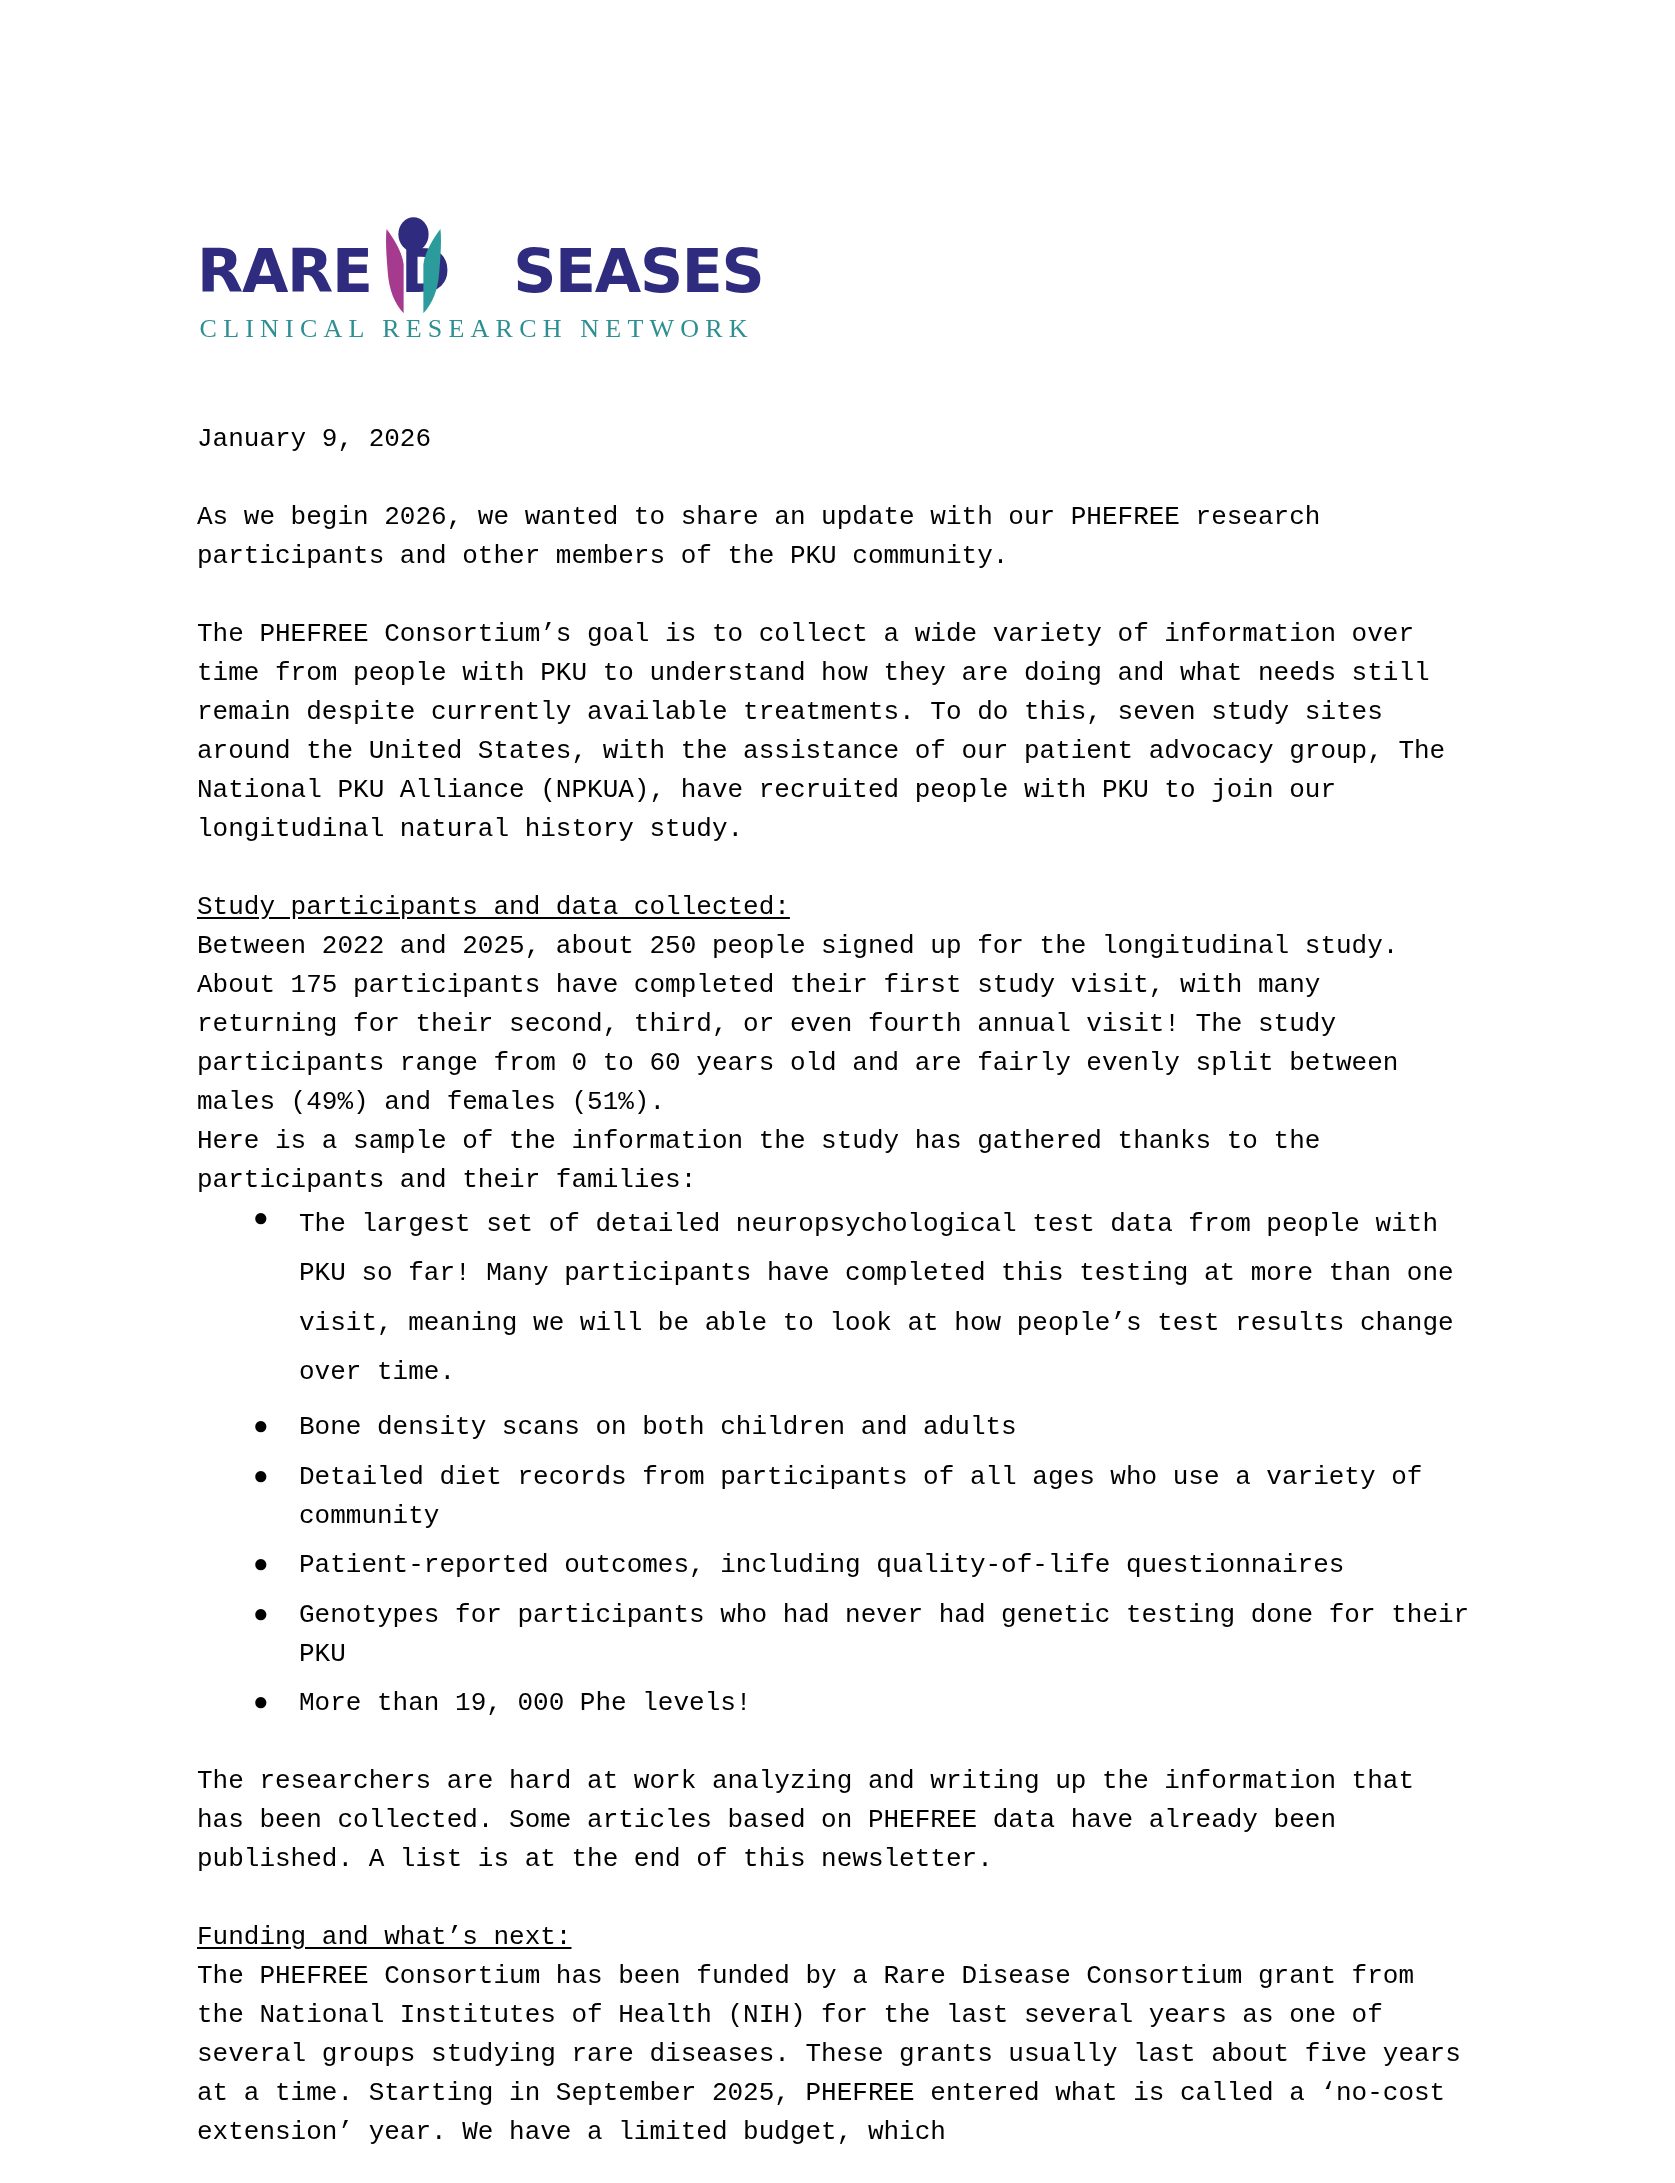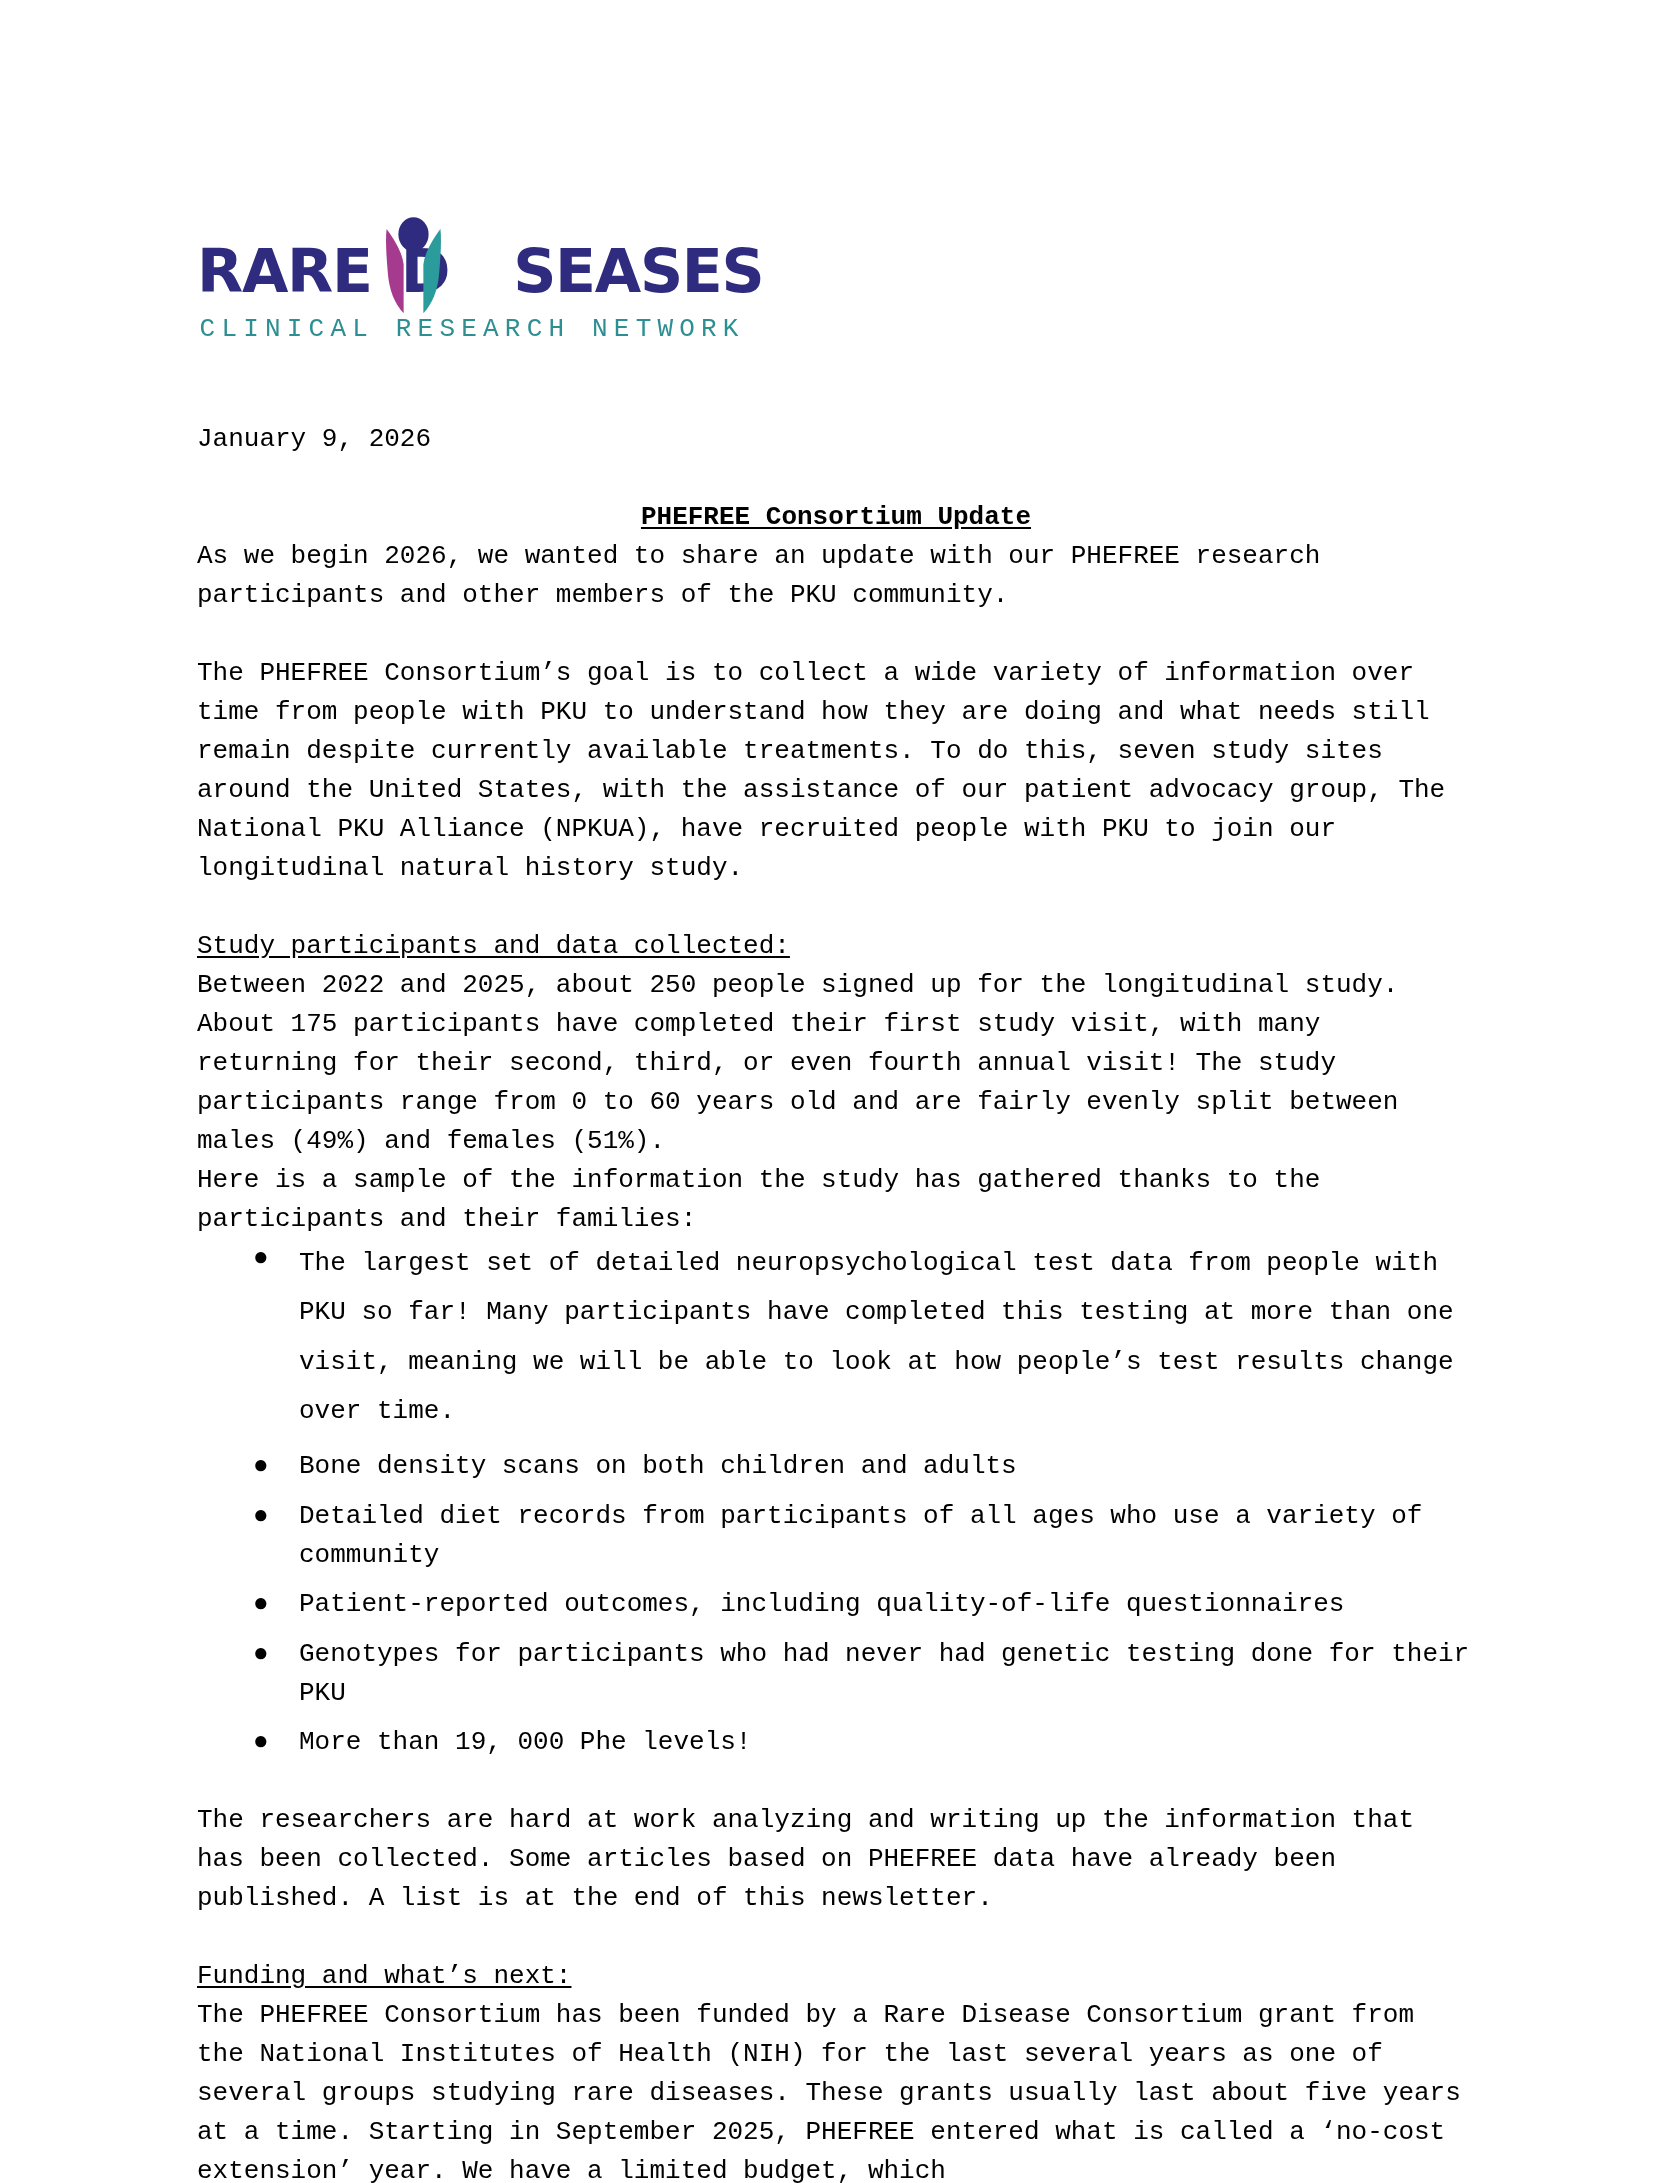--- a/index.html
+++ b/index.html
@@ -58,21 +58,21 @@
     left: 183px;
     top: 0px;
     width: 67px;
     height: 99px;
   }
   .rd-figure svg { display: block; }
   .rd-tagline {
     position: absolute;
     left: 2.6px;
     top: 97px;
-    font-family: Liberation Mono, monospace;
+    font-family: Liberation Serif, serif;
     font-size: 26px;
     letter-spacing: 6.2px;
     color: #2e8f93;
     white-space: nowrap;
     font-weight: 400;
   }
 
   
   .phefree-logo {
     position: absolute;
@@ -167,21 +167,20 @@
     </div>
 
   </div>
 
   <div class="doc">
 
     <p class="date-line">January 9, 2026</p>
 
     <div class="spacer"></div>
 
-    <p class="doc-title">PHEFREE Consortium Update</p>
 
     <p>As we begin 2026, we wanted to share an update with our PHEFREE research participants and other members of the PKU community.</p>
 
     <div class="spacer"></div>
 
     <p>The PHEFREE Consortium’s goal is to collect a wide variety of information over time from people with PKU to understand how they are doing and what needs still remain despite currently available treatments. To do this, seven study sites around the United States, with the assistance of our patient advocacy group, The National PKU Alliance (NPKUA), have recruited people with PKU to join our longitudinal natural history study.</p>
 
     <div class="spacer"></div>
 
     <p class="section-head">Study participants and data collected:</p>

